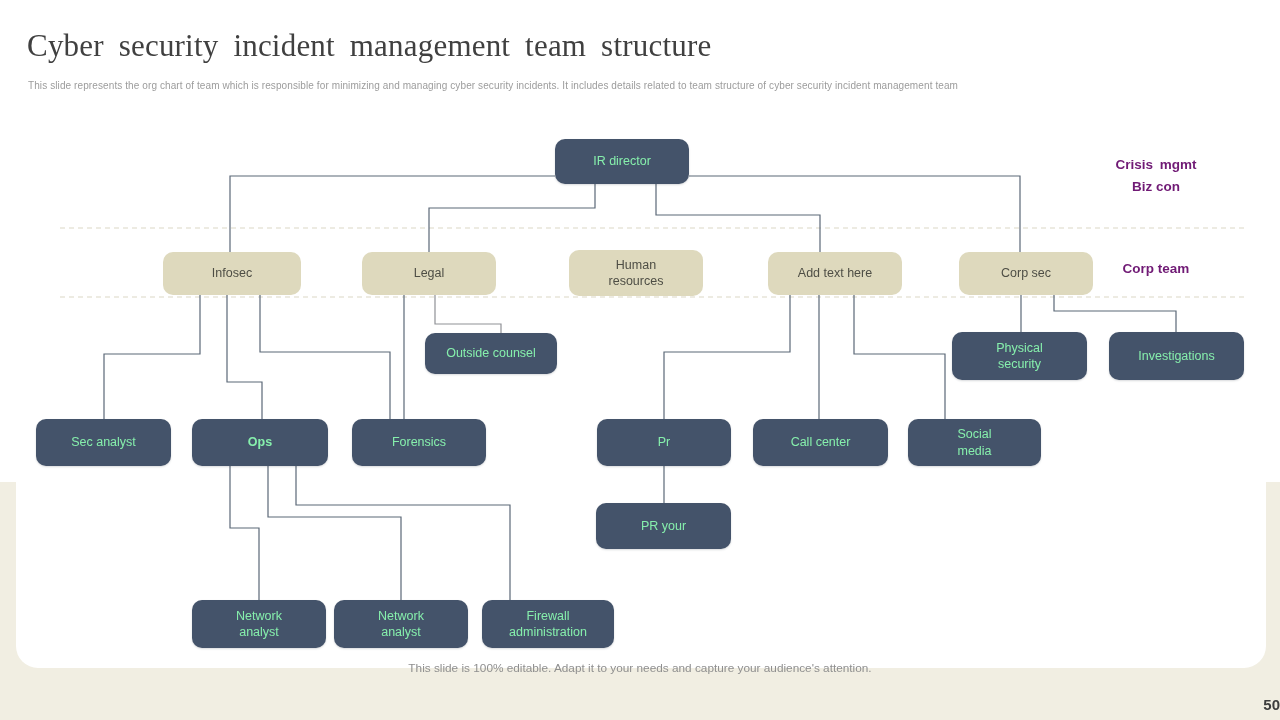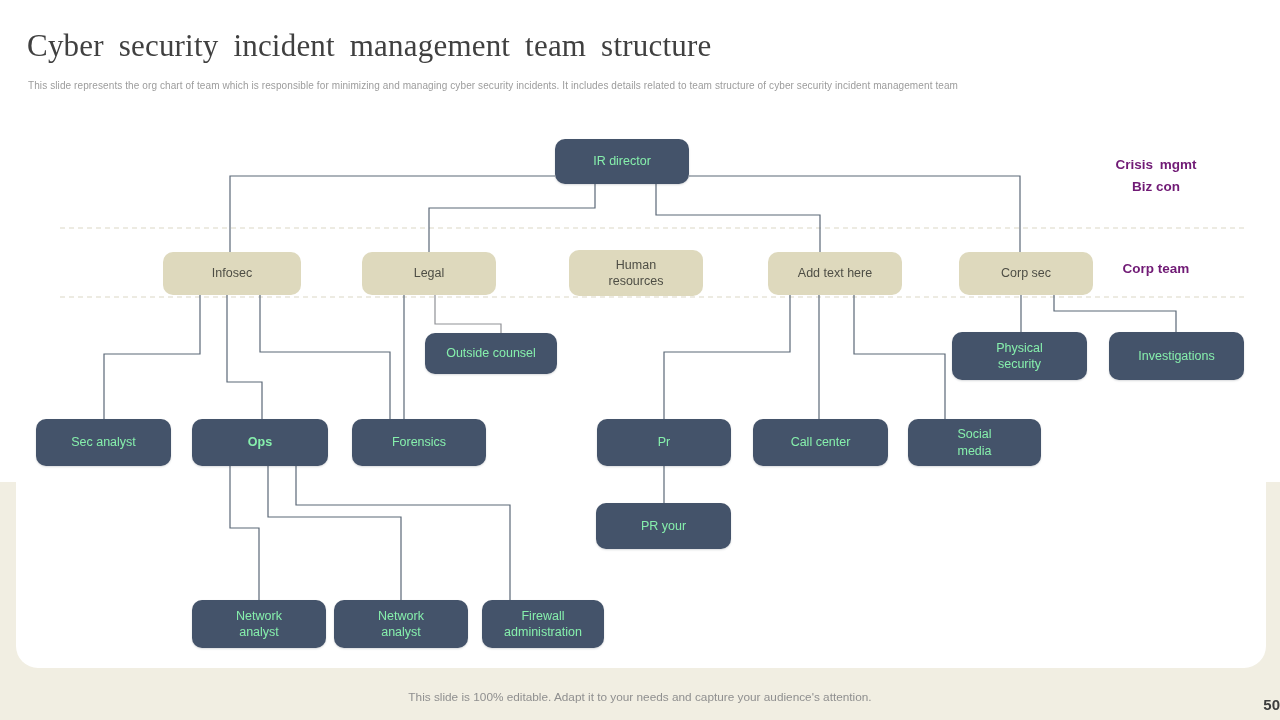--- a/index.html
+++ b/index.html
@@ -48,34 +48,34 @@
   .n-invest{left:1109px;top:332px;width:135px;height:48px;}
   .n-secan{left:36px;top:419px;width:135px;height:47px;}
   .n-ops{left:192px;top:419px;width:136px;height:47px;}
   .n-forensics{left:352px;top:419px;width:134px;height:47px;}
   .n-pr{left:597px;top:419px;width:134px;height:47px;}
   .n-call{left:753px;top:419px;width:135px;height:47px;}
   .n-social{left:908px;top:419px;width:133px;height:47px;}
   .n-prfirm{left:596px;top:503px;width:135px;height:46px;}
   .n-sysan{left:192px;top:600px;width:134px;height:48px;}
   .n-netan{left:334px;top:600px;width:134px;height:48px;}
-  .n-fwadmin{left:482px;top:600px;width:122px;height:48px;}
+  .n-fwadmin{left:482px;top:600px;width:132px;height:48px;}
 
   
   .tier-label{
     position:absolute;width:120px;left:1096px;text-align:center;z-index:2;
     font-size:13.5px;font-weight:bold;color:#701a75;
   }
   .tl-crisis{top:157px;word-spacing:3px;}
   .tl-biz{top:179px;}
   .tl-corp{top:261px;}
 
   
   .footer-note{
-    position:absolute;left:0;top:690px;width:1280px;text-align:center;
+    position:absolute;left:0;top:661px;width:1280px;text-align:center;
     font-size:11.8px;color:#8f8f8f;z-index:3;
   }
   .page-number{
     position:absolute;right:0;top:696px;font-size:15px;font-weight:bold;color:#3d3d3d;z-index:3;
   }
 </style>
 </head>
 <body>
 
 <div class="white-top"></div>

